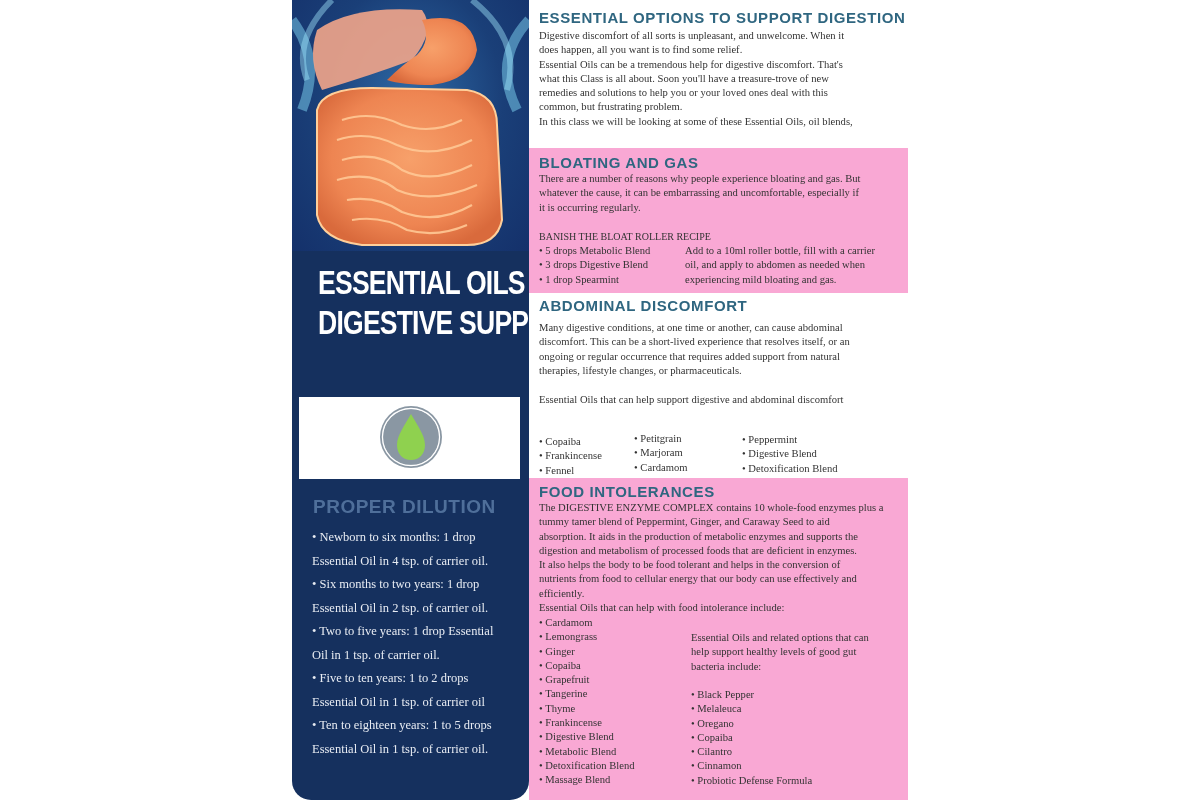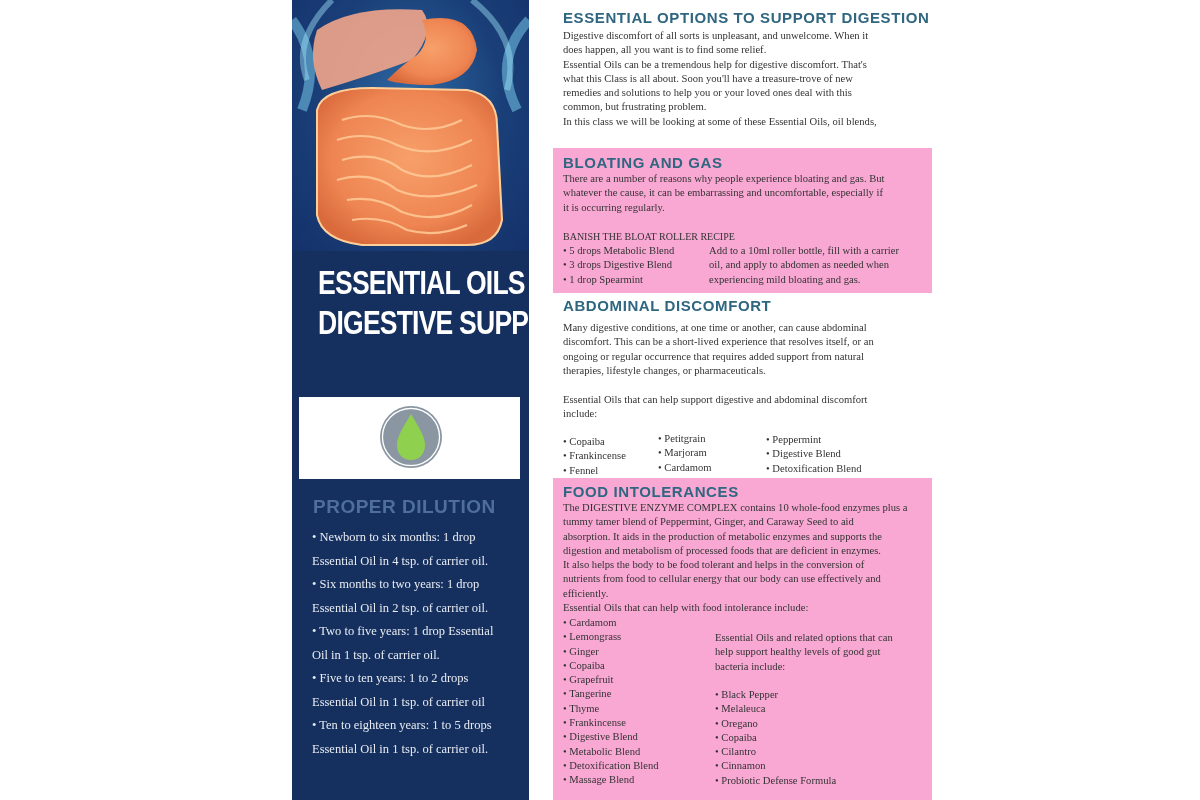--- a/index.html
+++ b/index.html
@@ -5,21 +5,21 @@
     html, body { margin: 0; padding: 0; }
     body {
       width: 1200px; height: 800px; background: #ffffff; position: relative; overflow: hidden;
       font-family: "DejaVu Serif", serif;
     }
     .page {
       position: absolute; left: 292px; top: 0; width: 616px; height: 800px;
     }
     
     .left {
-      position: absolute; left: 0; top: 0; width: 237px; height: 800px; background: #15305e;
+      position: absolute; left: 0; top: 0; width: 237px; height: 800px; background: #15305e; border-radius: 19px;
     }
     .hero {
       position: absolute; left: 0; top: 0; width: 237px; height: 256px; overflow: hidden;
       background: radial-gradient(ellipse at 50% 40%, #2f6aa6 0%, #1a3f78 55%, #14306a 100%);
     }
     .hero svg { position: absolute; left: 0; top: 0; }
     .title-block {
       position: absolute; left: 0; top: 262px; width: 237px; text-align: center; color: #ffffff;
     }
     .title-line1, .title-line3 {
@@ -37,21 +37,21 @@
     .dilution-title {
       position: absolute; left: 21px; top: 496px; color: #4f6f9a;
       font-family: "Liberation Sans", sans-serif; font-weight: bold; font-size: 19px; letter-spacing: 0.5px;
     }
     .dilution-list {
       position: absolute; left: 20px; top: 526px; width: 210px; color: #e8ecf3;
       font-family: "Liberation Serif", serif; font-size: 12.5px; line-height: 23.5px;
       margin: 0; padding: 0; list-style: none;
     }
     
-    .right { position: absolute; left: 237px; top: 0; width: 379px; height: 800px; margin-left: 24px; }
+    .right { position: absolute; left: 237px; top: 0; width: 379px; height: 800px; }
     .section { position: absolute; left: 0; width: 379px; }
     .section.gray { background: #f9a8d4; }
     .section h2 {
       margin: 0; color: #2f6680; font-family: "Liberation Sans", sans-serif; font-weight: bold;
       font-size: 15px; letter-spacing: 0.6px; line-height: 18px;
       position: absolute; left: 10px;
     }
     .section p, .section .txt {
       margin: 0; color: #333; font-family: "Liberation Serif", serif; font-size: 10.6px; line-height: 14.3px;
     }
@@ -165,21 +165,20 @@
     <div class="section" style="top:293px;height:185px;">
       <h2 style="top:4px;">ABDOMINAL DISCOMFORT</h2>
       <div class="abs" style="left:10px;top:28px;width:365px;">
         <div class="txt">Many digestive conditions, at one time or another, can cause abdominal</div>
         <div class="txt">discomfort. This can be a short-lived experience that resolves itself, or an</div>
         <div class="txt">ongoing or regular occurrence that requires added support from natural</div>
         <div class="txt">therapies, lifestyle changes, or pharmaceuticals.</div>
       </div>
       <div class="abs" style="left:10px;top:100px;width:365px;">
         <div class="txt">Essential Oils that can help support digestive and abdominal discomfort</div>
-        <div class="txt">include:</div>
       </div>
       <ul class="blist abs" style="left:10px;top:142px;">
         <li>Copaiba</li>
         <li>Frankincense</li>
         <li>Fennel</li>
       </ul>
       <ul class="blist abs" style="left:105px;top:139px;">
         <li>Petitgrain</li>
         <li>Marjoram</li>
         <li>Cardamom</li>

